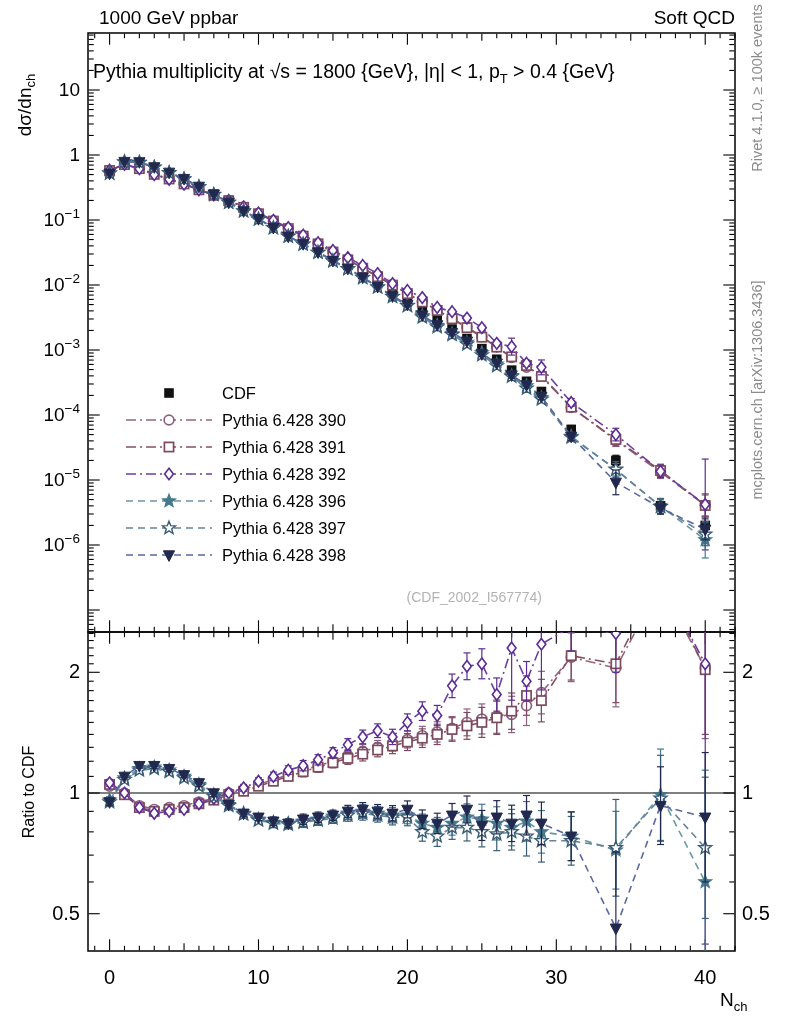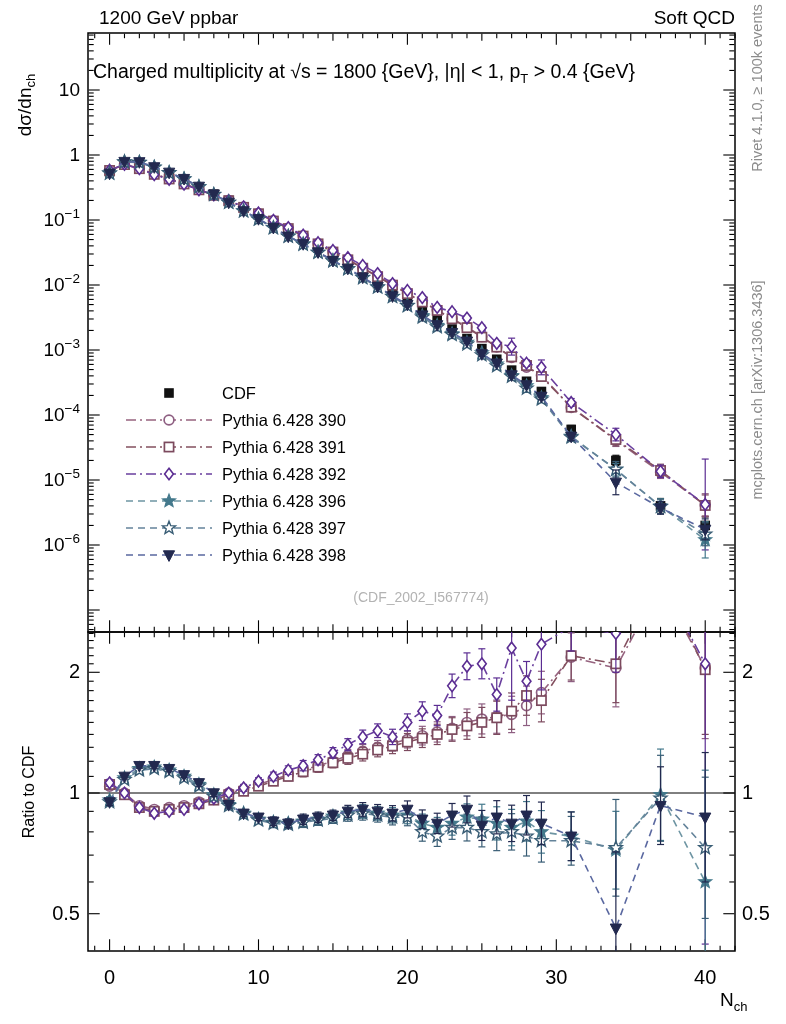--- a/index.html
+++ b/index.html
@@ -8,21 +8,21 @@
   .abs{position:absolute;white-space:nowrap}
   #hdr-l{left:99px;top:7px;font-size:19px}
   #hdr-r{right:51px;top:7px;font-size:19px;text-align:center}
   #plot-title{left:93px;top:60px;width:641px;overflow:hidden;font-size:19.5px}
   #plot-title sub,#xlabel sub,#ylabel-main sub{font-size:13px}
   .overline{text-decoration:overline}
   #ylabel-main{left:26px;top:105px;transform:translate(-50%,-50%) rotate(-90deg);font-size:19px}
   #ylabel-ratio{left:29px;top:792px;transform:translate(-50%,-50%) rotate(-90deg);font-size:16px}
   #rt-top{left:757px;top:88px;transform:translate(-50%,-50%) rotate(-90deg);font-size:14.5px;color:#8c8c8c}
   #rt-bot{left:757px;top:390px;transform:translate(-50%,-50%) rotate(-90deg);font-size:14.5px;color:#8c8c8c}
-  #watermark{left:300px;top:589px;width:242px;text-align:center;font-size:14px;color:#b3b3b3}
+  #watermark{left:300px;top:589px;width:242px;text-align:right;font-size:14px;color:#b3b3b3}
   #xlabel{left:720px;top:989px;font-size:19px}
   svg#plot{position:absolute;left:0;top:0}
   svg text{font-family:"Liberation Sans",sans-serif;fill:#000}
 </style>
 </head>
 <body>
 
 <div id="page">
 
   <svg id="plot" width="786" height="1024">
@@ -1863,24 +1863,24 @@
           <text x="222" y="533.5" font-size="16.5">Pythia 6.428 397</text>
         </g>
         <g>
           <line x1="126" x2="212" y1="555" y2="555" stroke="#5a68a0" stroke-width="1.6" stroke-dasharray="7 5"></line>
           <path d="M163.4 550.8L174.6 550.8L169 561.4Z" fill="#22294f" stroke="#22294f" stroke-width="1"></path>
           <text x="222" y="560.5" font-size="16.5">Pythia 6.428 398</text>
         </g>
       </g>
     </svg>
 
-  <div class="abs" id="hdr-l">1200 GeV ppbar</div>
+  <div class="abs" id="hdr-l">1000 GeV ppbar</div>
   <div class="abs" id="hdr-r">Soft QCD</div>
 
-  <div class="abs" id="plot-title"><span>Charged multiplicity at </span><span>√</span><span class="overline">s</span><span> = 1800 {GeV}, |η| &lt; 1, p</span><sub>T</sub><span> &gt; 0.4 {GeV}</span></div>
+  <div class="abs" id="plot-title"><span>Pythia multiplicity at </span><span>√</span><span class="overline">s</span><span> = 1800 {GeV}, |η| &lt; 1, p</span><sub>T</sub><span> &gt; 0.4 {GeV}</span></div>
 
   <div class="abs" id="ylabel-main"><span>dσ/dn</span><sub>ch</sub></div>
 
   <div class="abs" id="ylabel-ratio">Ratio to CDF</div>
 
   <div class="abs" id="rt-top">Rivet 4.1.0, ≥ 100k events</div>
   <div class="abs" id="rt-bot">mcplots.cern.ch [arXiv:1306.3436]</div>
 
   <div class="abs" id="watermark">(CDF_2002_I567774)</div>
 

